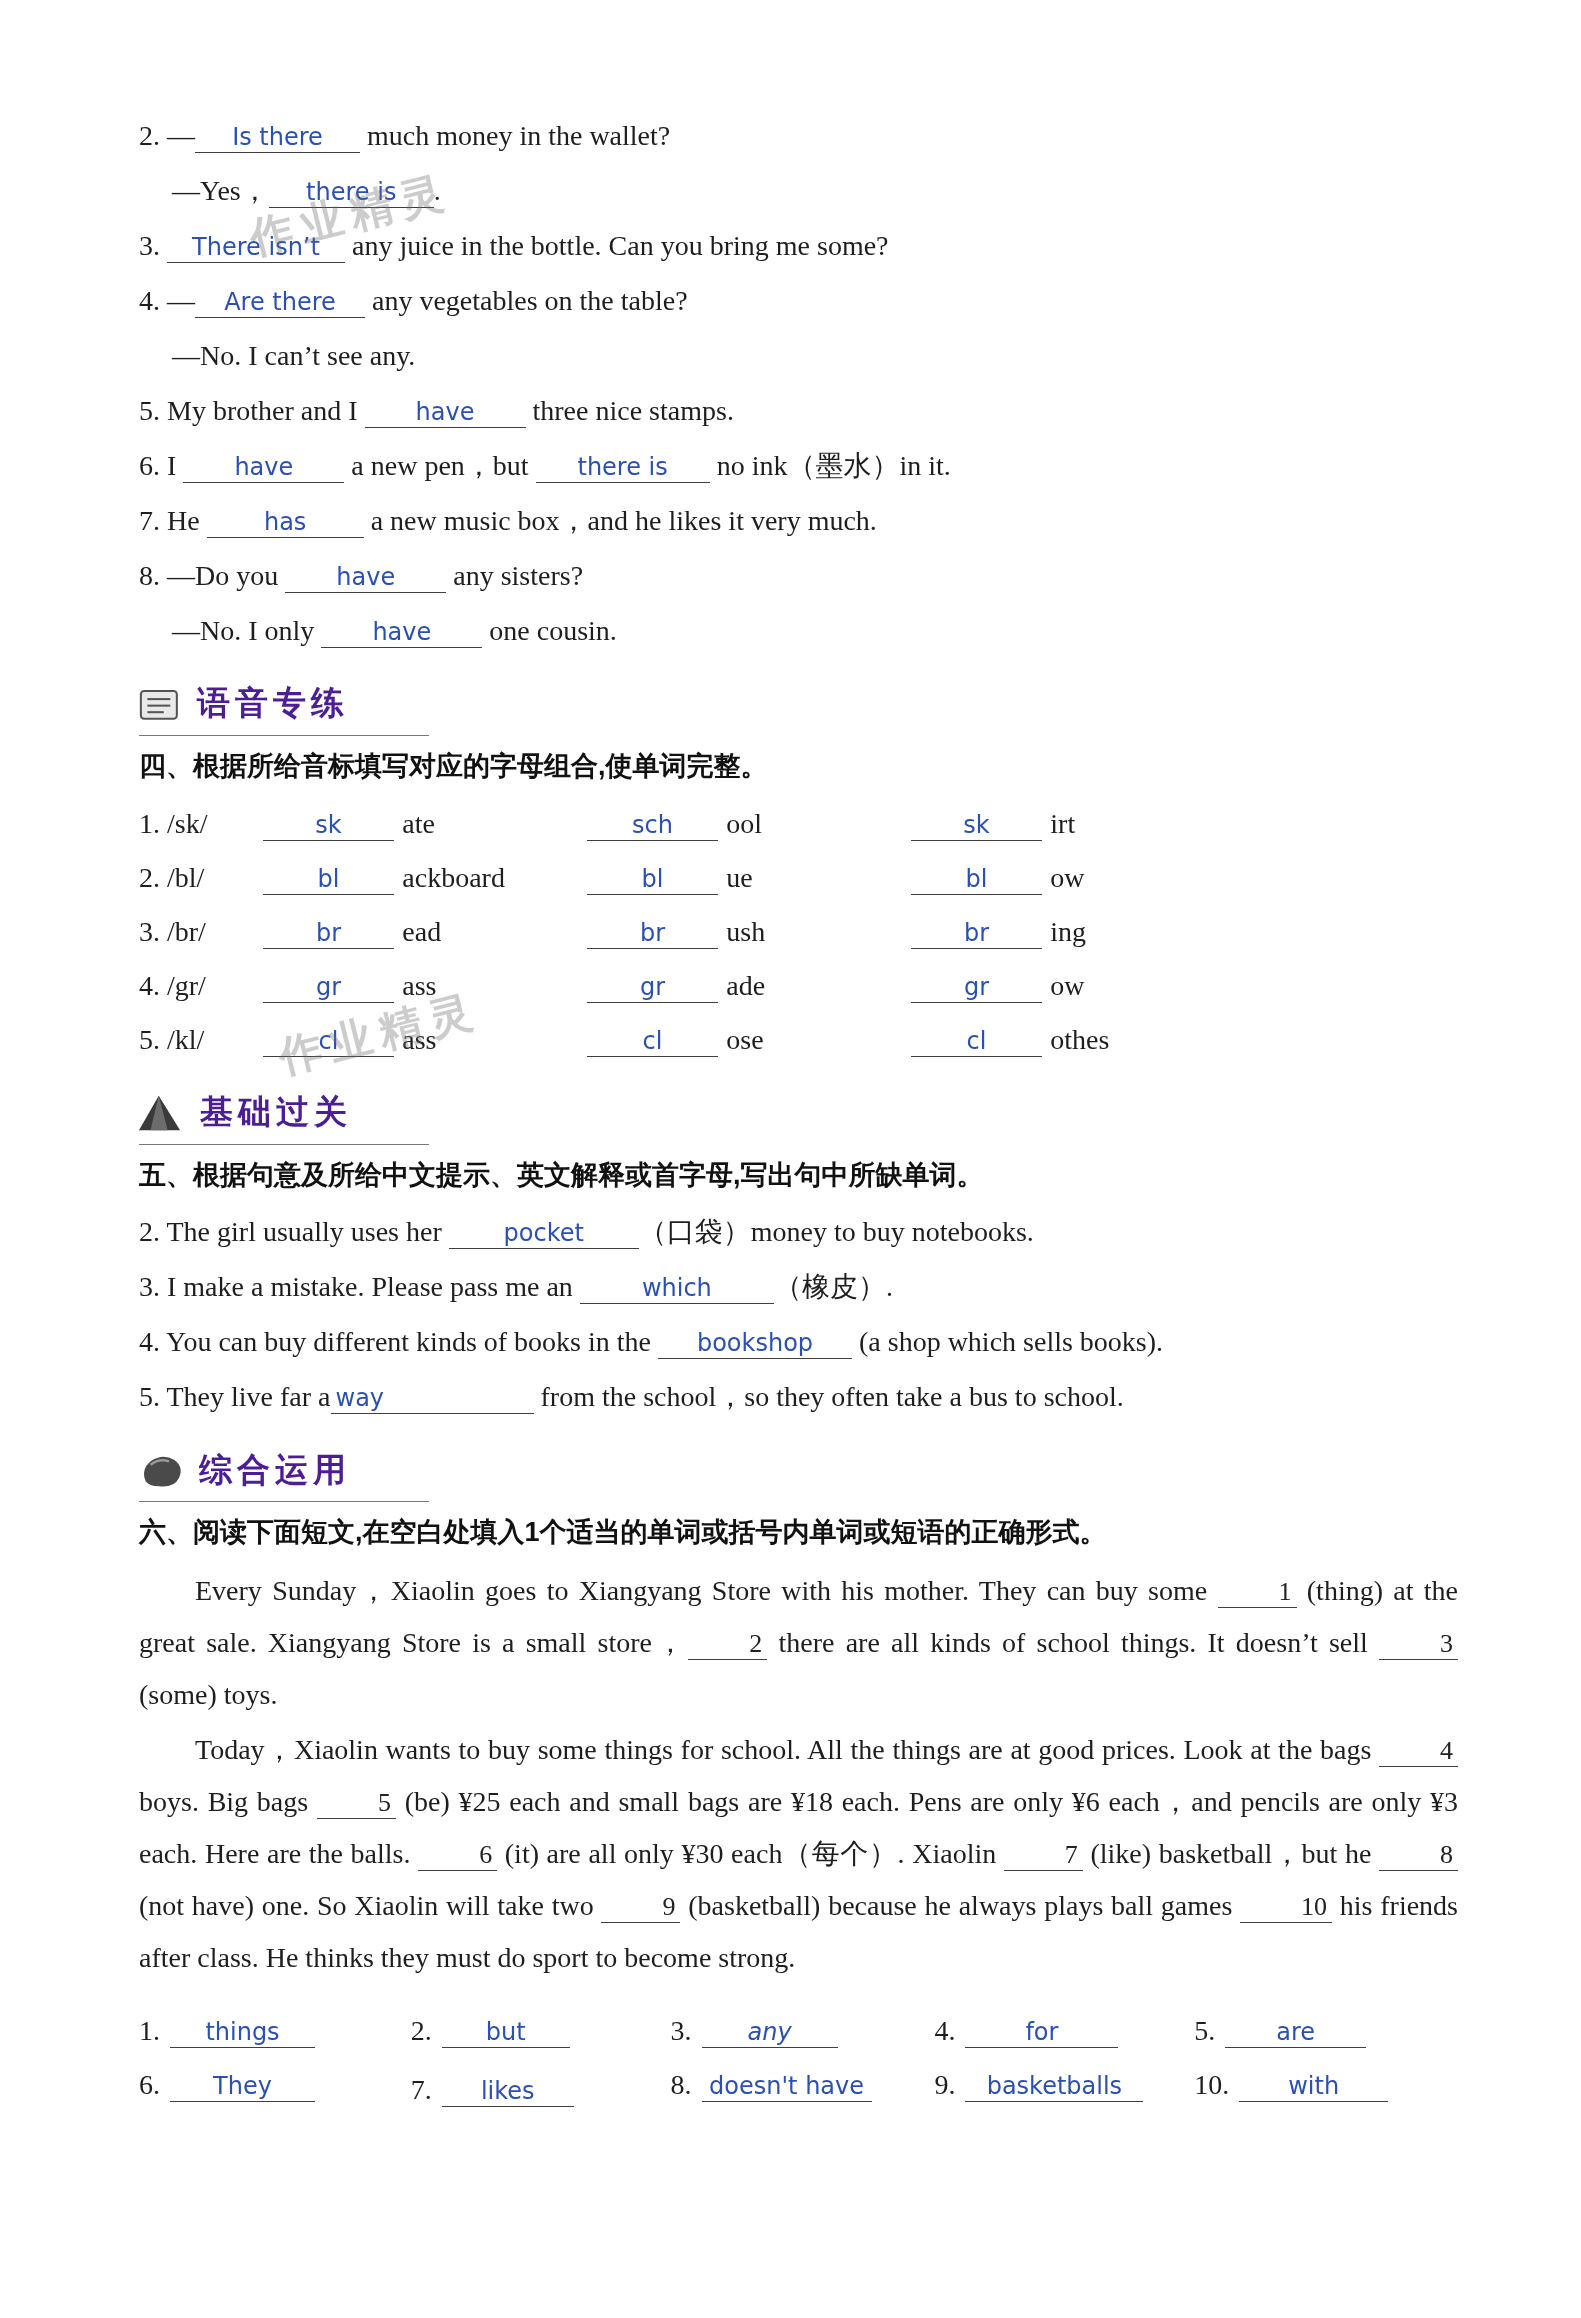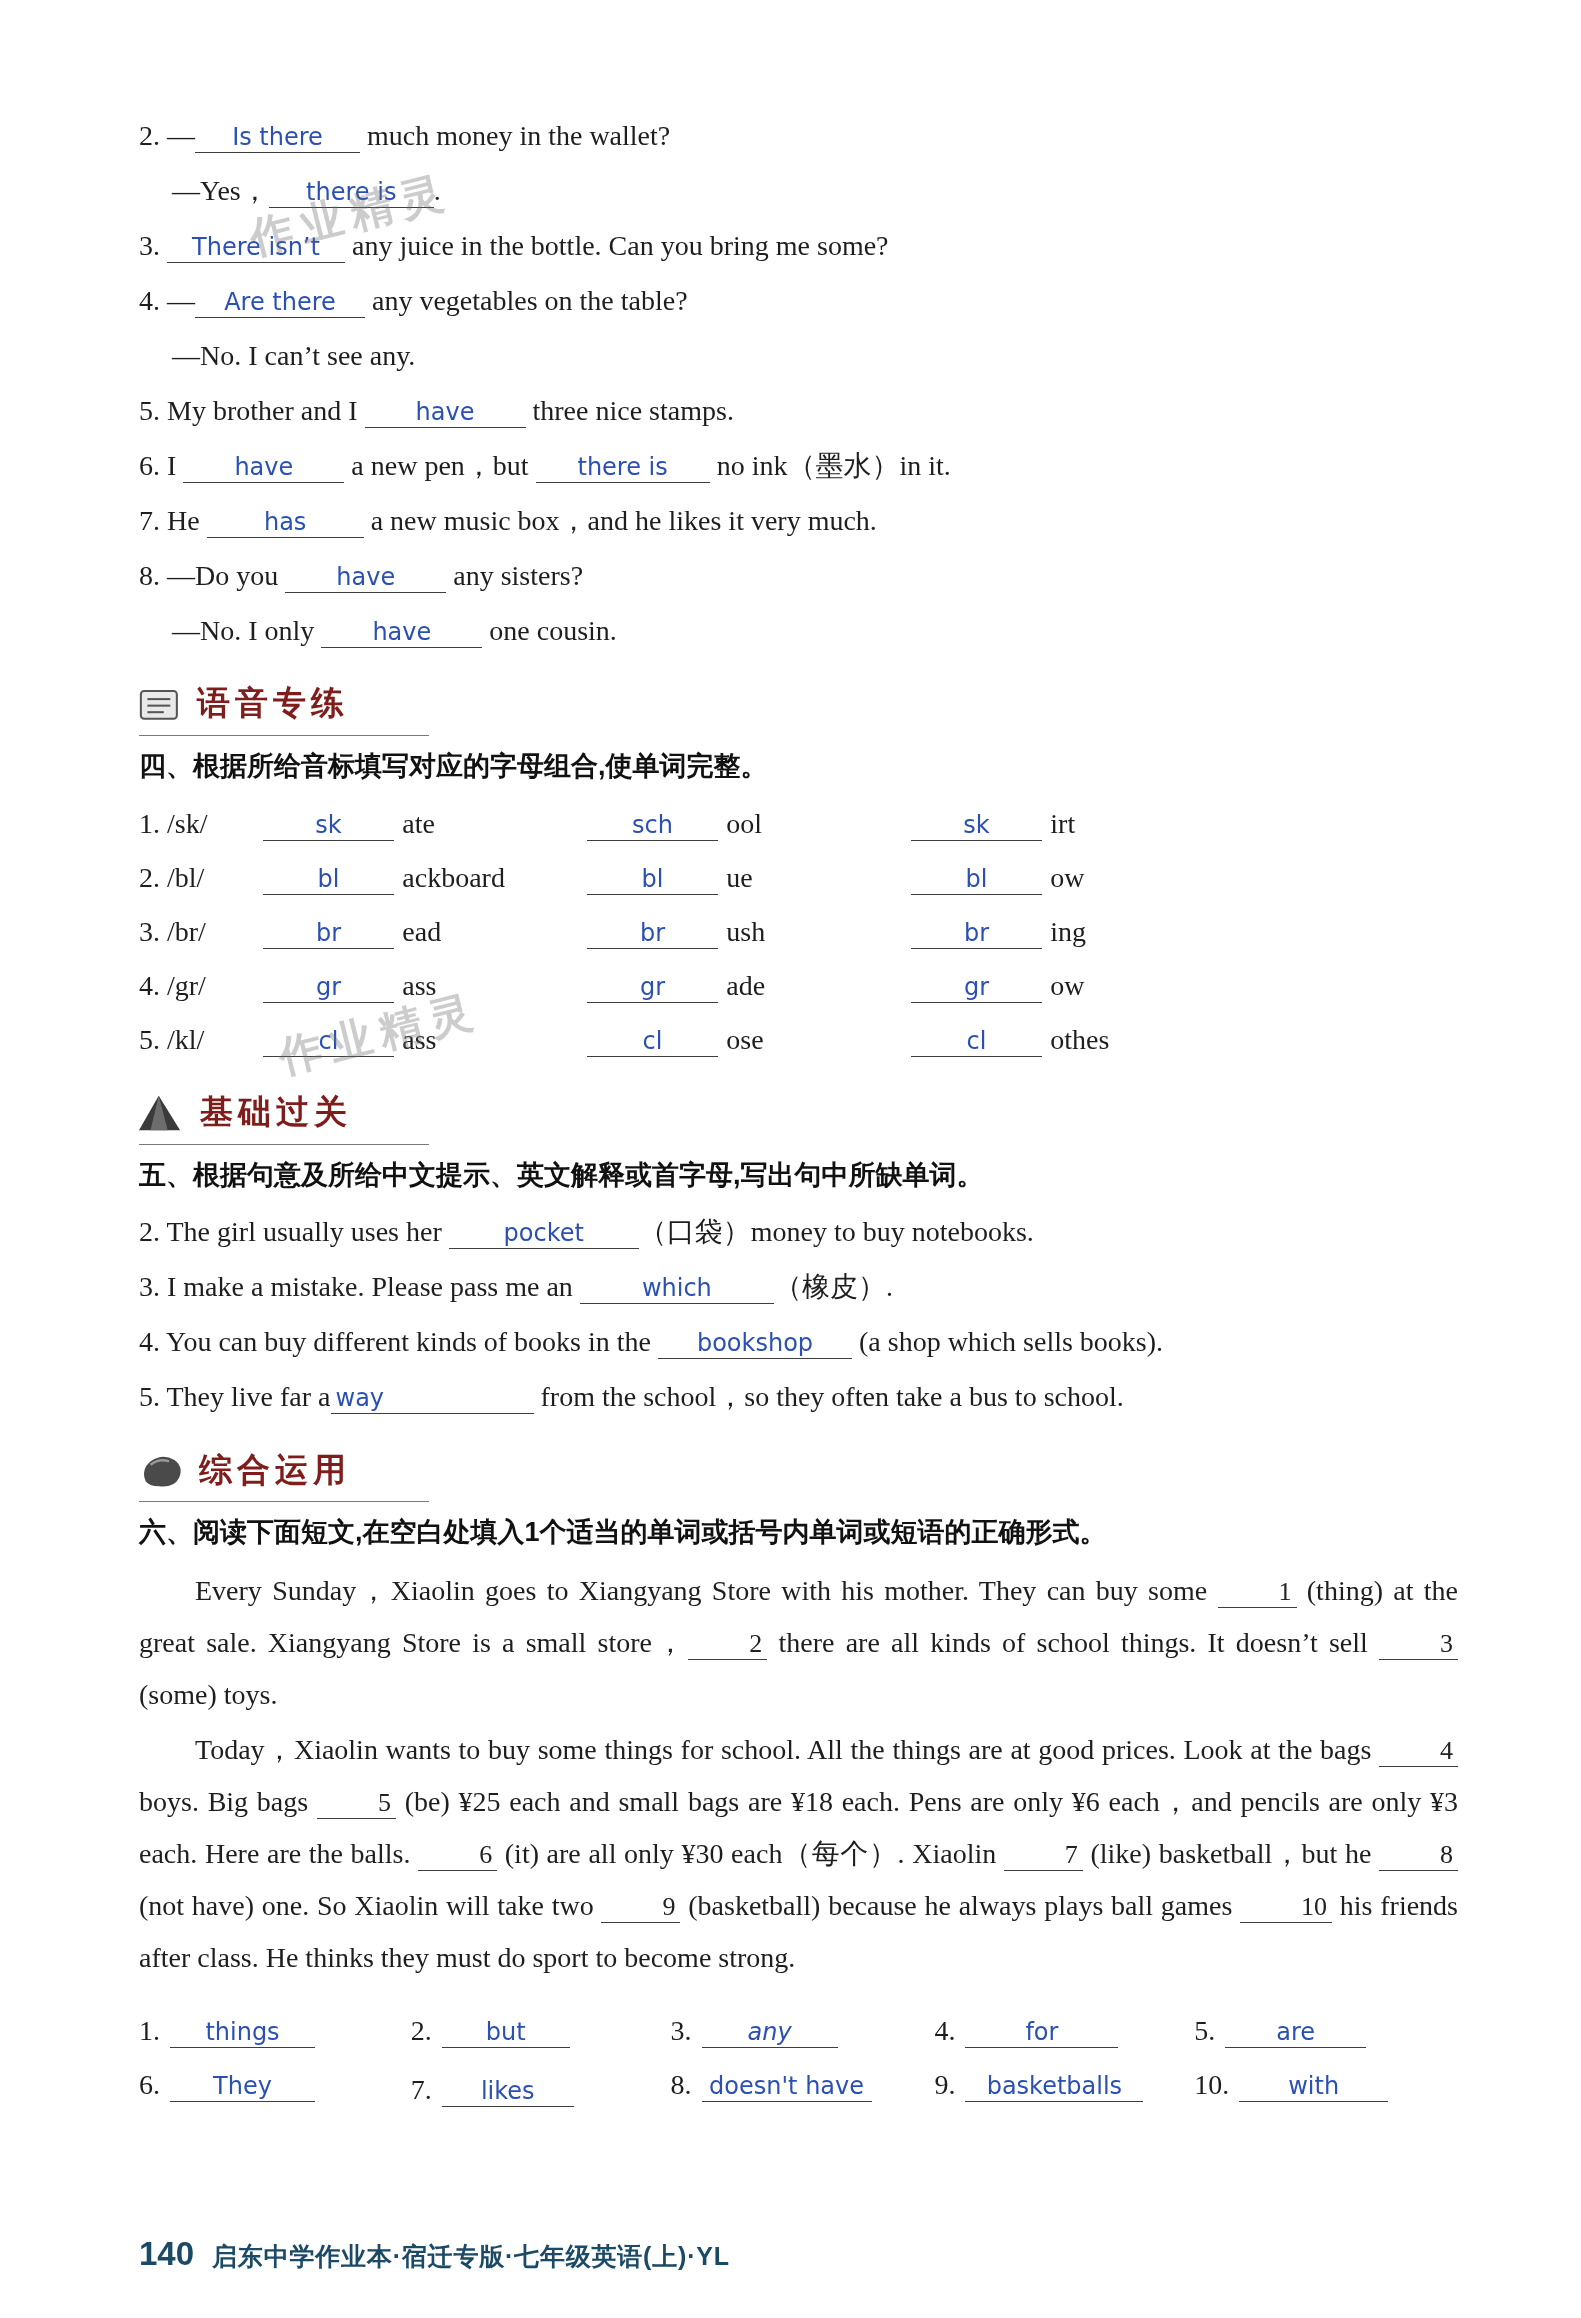--- a/index.html
+++ b/index.html
@@ -37,21 +37,21 @@
   .bnum { font-size:26px; color:#222; font-family:"Liberation Serif",serif; }
 
   
   .sec-header {
     display:flex; align-items:center; gap:15px;
     margin-top:18px; height:60px; width:290px;
     border-bottom:1.7px solid #7a7a7a; padding-bottom:3.3px;
   }
   .sec-title {
     font-family:"Liberation Sans","DejaVu Sans",sans-serif;
-    font-weight:bold; font-size:33px; letter-spacing:5px; color:#7f1d1d;
+    font-weight:bold; font-size:33px; letter-spacing:5px; color:#4c1d95;
   }
   .icon { display:inline-flex; align-items:center; }
 
   .instruction {
     font-family:"Liberation Sans","DejaVu Sans",sans-serif;
     font-weight:600; font-size:27px; line-height:51px; margin-top:5px; color:#111;
   }
 
   
   #phonics-rows { margin-top:5px; }
@@ -234,19 +234,15 @@
           <span class="ans-num">9.</span>
           <span class="blank" style="min-width: 178px;"><span class="ans">basketballs</span></span>
         </span>
         <span class="ans-cell" style="width: 265px;">
           <span class="ans-num">10.</span>
           <span class="blank" style="min-width: 149px;"><span class="ans">with</span></span>
         </span>
       </div>
     </div>
 
-  <footer class="footer">
-    <span class="page-num">140</span>
-    <span class="footer-text">启东中学作业本·宿迁专版·七年级英语(上)·YL</span>
-  </footer>
 
 </div>
 
 
 </body></html>

